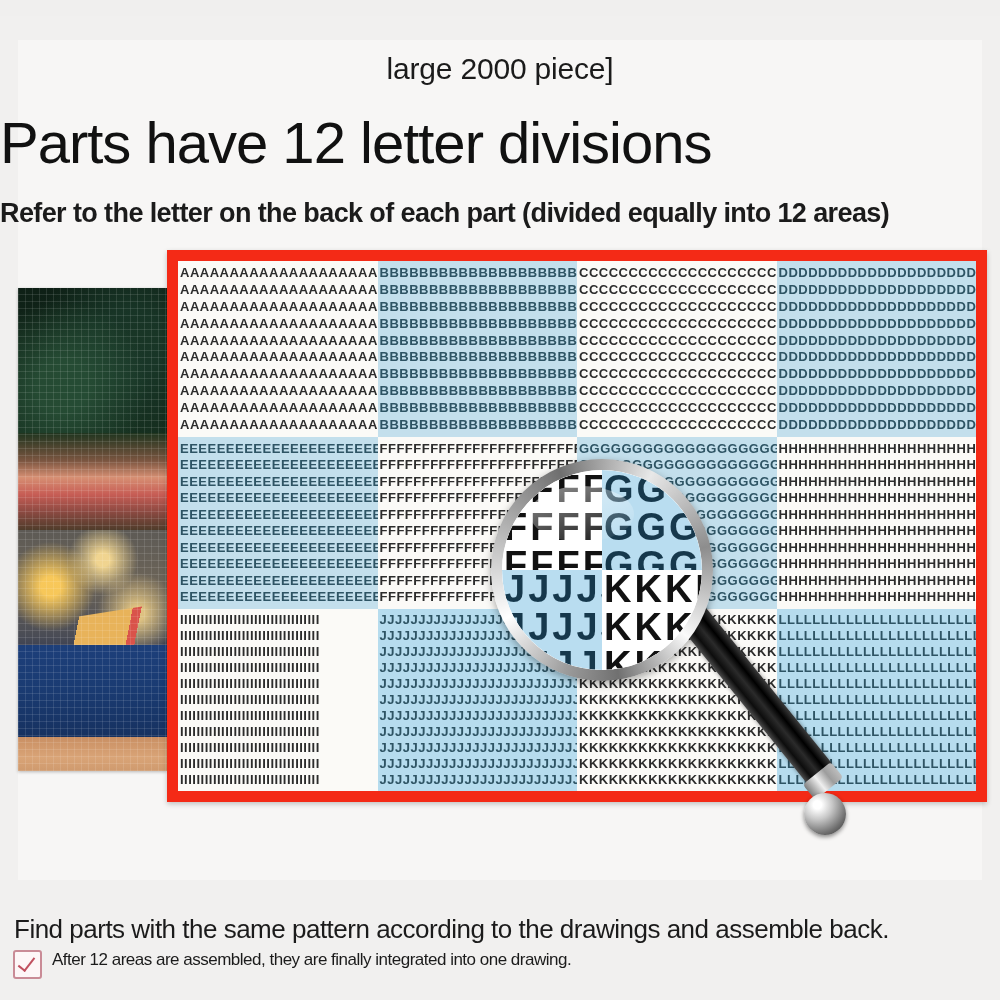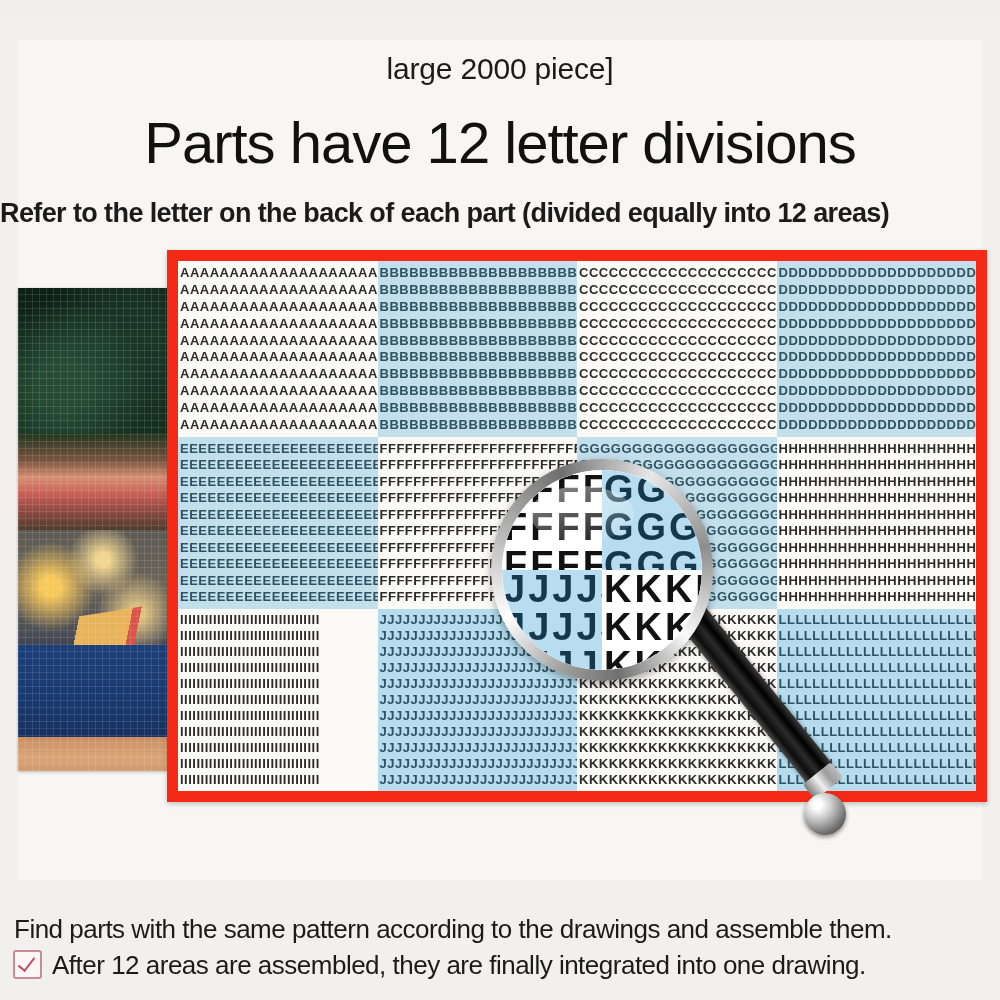--- a/index.html
+++ b/index.html
@@ -18,21 +18,21 @@
     background:#f7f6f5;
   }
 
   
   .head-sub{
     position:absolute;left:0;top:36px;width:1000px;text-align:center;
     font-size:30px;color:#1b1b1b;letter-spacing:-0.2px;
     font-family:"Liberation Sans","DejaVu Sans",sans-serif;
   }
   .head-main{
-    position:absolute;left:0;top:93px;width:1000px;text-align:center;
+    position:absolute;left:0;top:93px;width:1000px;text-align:left;
     font-size:58px;color:#111;font-weight:400;letter-spacing:-1px;
     white-space:nowrap;
   }
   .head-note{
     position:absolute;left:0;top:182px;width:796px;text-align:center;
     font-size:27px;color:#1b1b1b;font-weight:600;letter-spacing:-0.6px;
     white-space:nowrap;
   }
 
   
@@ -182,21 +182,21 @@
     background:linear-gradient(160deg,rgba(255,255,255,.55),rgba(255,255,255,0));
   }
 
   
   .foot1{
     position:absolute;left:14px;top:898px;width:986px;
     font-size:26px;color:#1b1b1b;letter-spacing:-0.5px;white-space:nowrap;
   }
   .foot2{
     position:absolute;left:52px;top:934px;width:948px;
-    font-size:26px;color:#1b1b1b;letter-spacing:-0.5px;white-space:nowrap;
+    font-size:17px;color:#1b1b1b;letter-spacing:-0.5px;white-space:nowrap;
   }
   .chkbox{
     position:absolute;left:13px;top:934px;width:25px;height:25px;
     border:2px solid #c98b96;border-radius:3px;background:#fdf6f7;
   }
   .chkbox:after{
     content:"";position:absolute;left:7px;top:2px;width:7px;height:15px;
     border:solid #c0505f;border-width:0 2.5px 2.5px 0;
     transform:rotate(38deg);
   }
@@ -399,16 +399,16 @@
           <div class="q white">
             <div class="ln">KKKK</div>
             <div class="ln">KKKK</div>
             <div class="ln">KKKK</div>
           </div>
         </div>
       <div class="glare"></div>
     </div>
   </div>
 
-  <div class="foot1">Find parts with the same pattern according to the drawings and assemble them.</div>
+  <div class="foot1">Find parts with the same pattern according to the drawings and assemble back.</div>
   <div class="chkbox"></div>
   <div class="foot2">After 12 areas are assembled, they are finally integrated into one drawing.</div>
 </div>
 
 </body></html>

